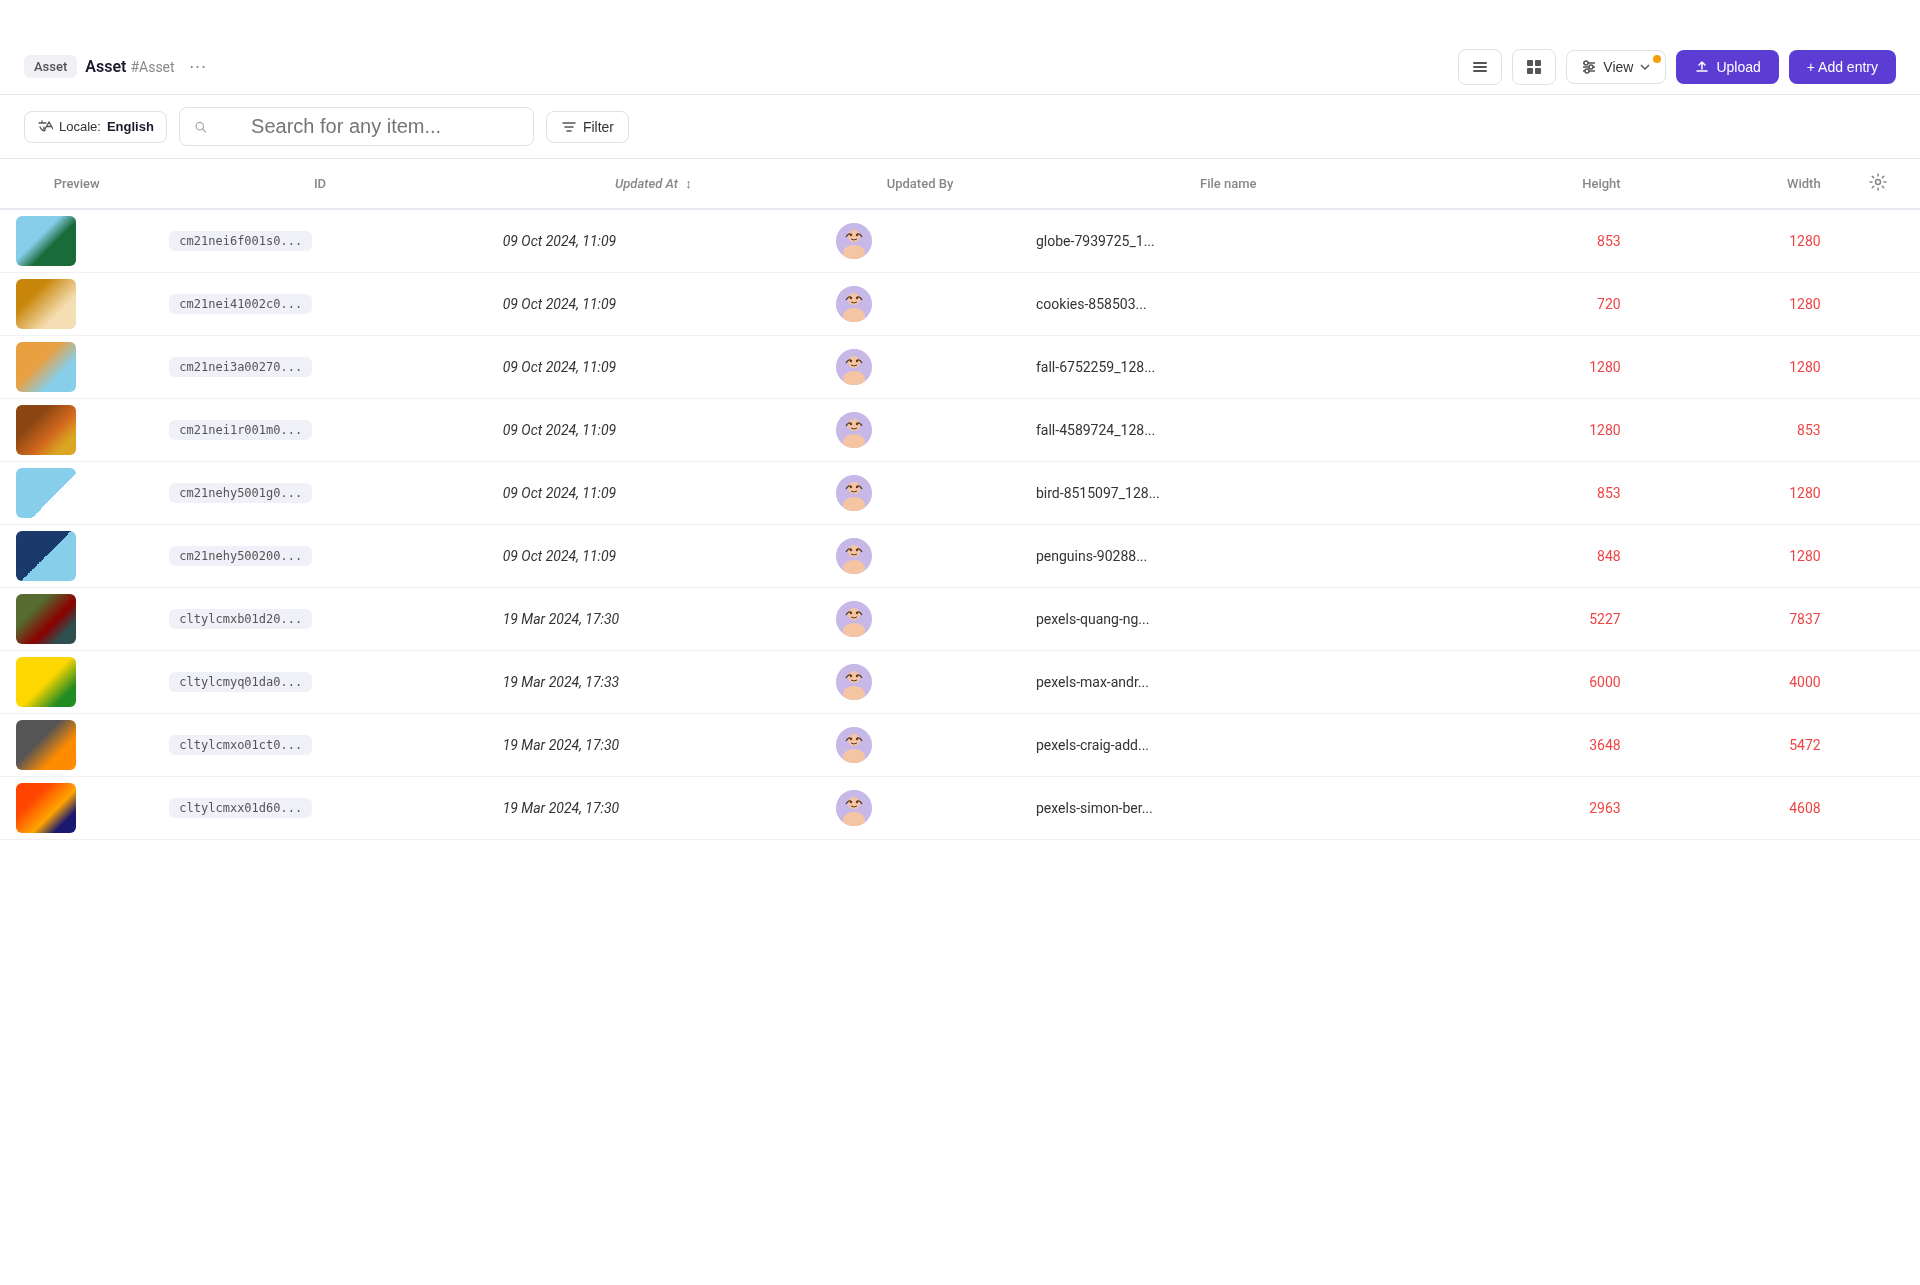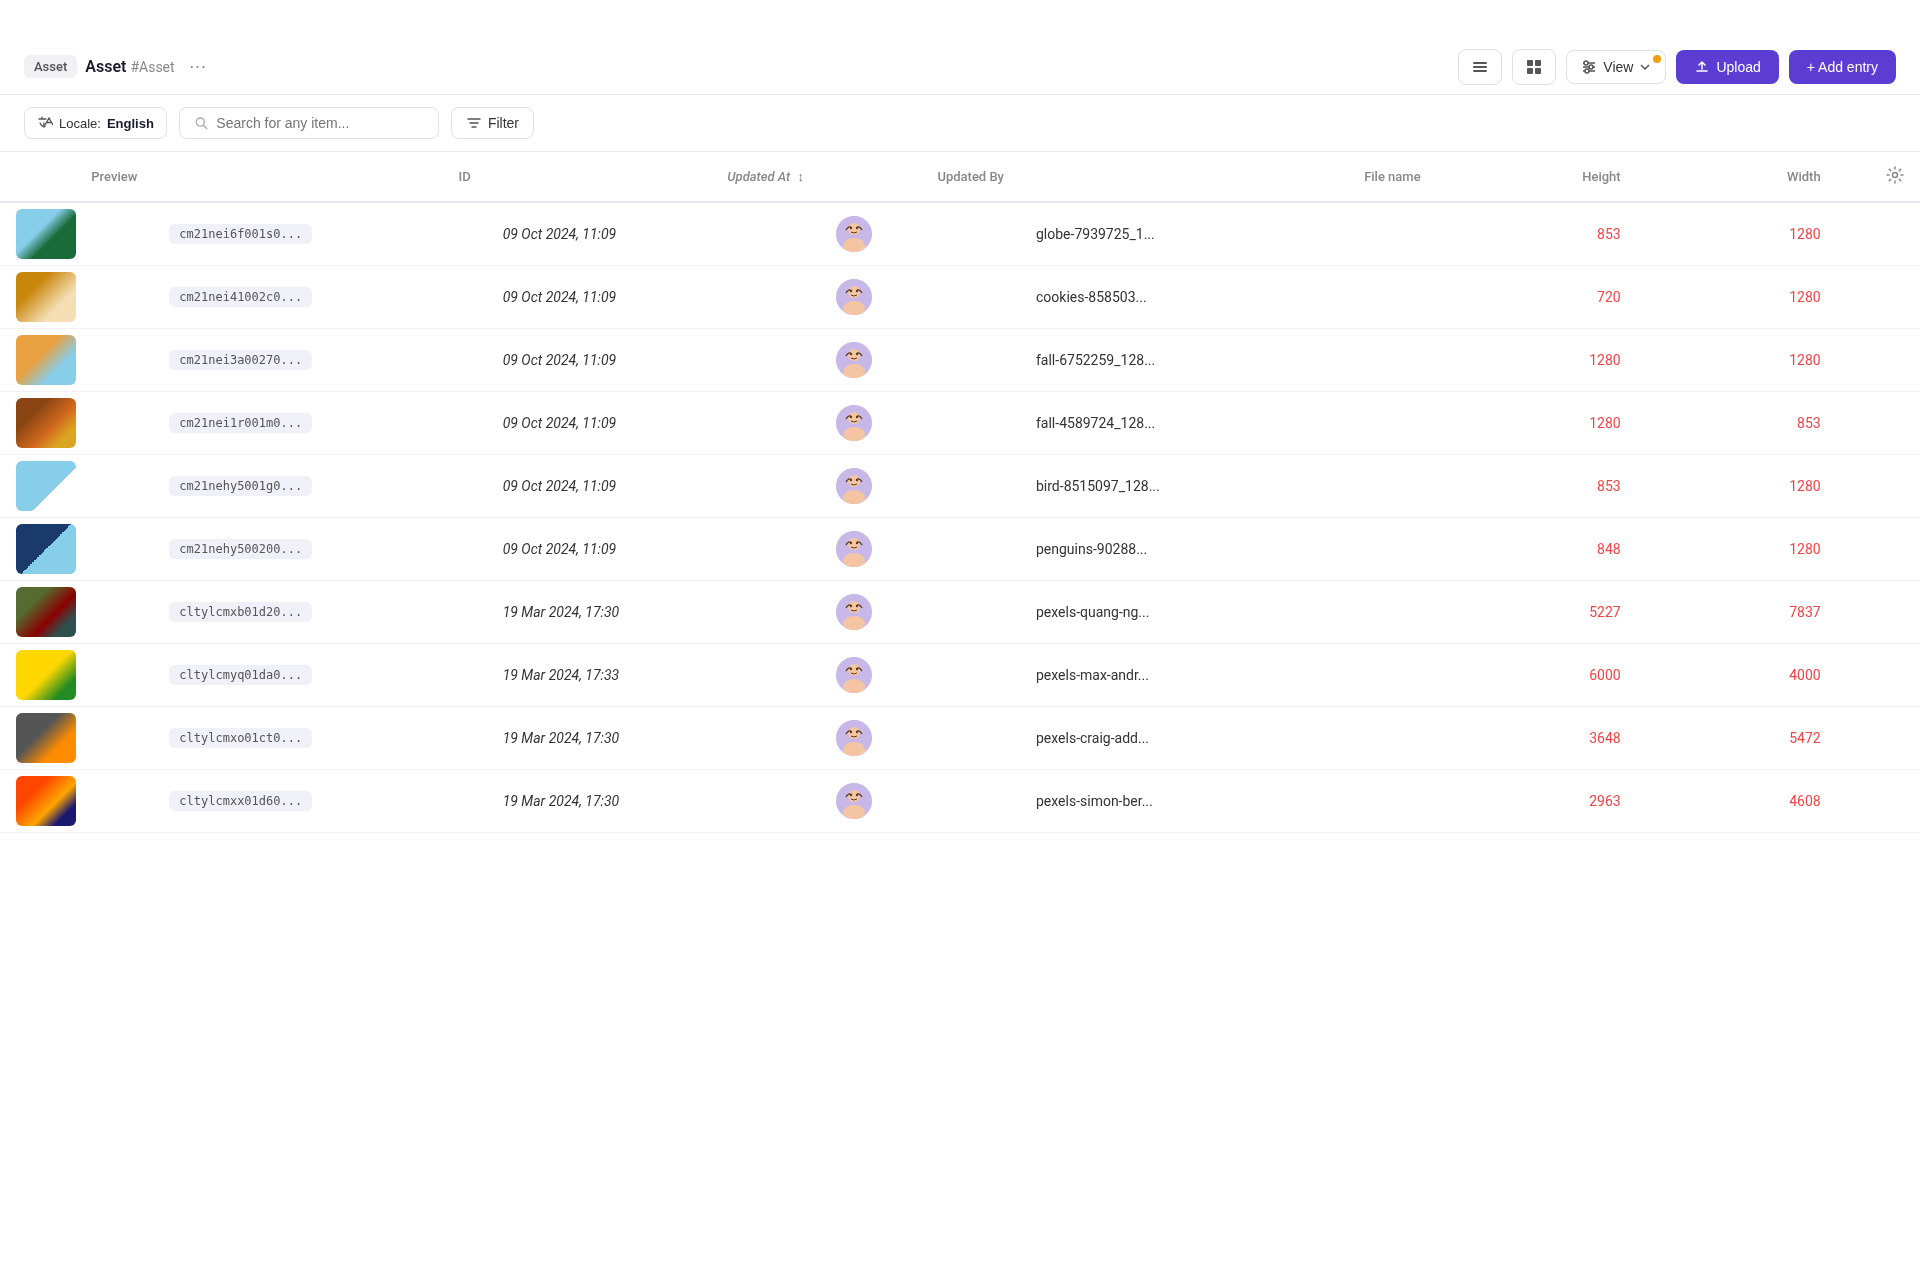--- a/index.html
+++ b/index.html
@@ -17,28 +17,28 @@
     .icon-btn { background: #fff; border: 1px solid #e0e0ea; border-radius: 8px; padding: 8px 12px; cursor: pointer; color: #555; font-size: 16px; display: flex; align-items: center; gap: 6px; }
     .view-btn { display: flex; align-items: center; gap: 6px; background: #fff; border: 1px solid #e0e0ea; border-radius: 8px; padding: 8px 14px; cursor: pointer; font-size: 14px; color: #333; position: relative; }
     .view-btn .dot { width: 8px; height: 8px; background: #f59e0b; border-radius: 50%; position: absolute; top: 4px; right: 4px; }
     .upload-btn { background: #5b3dd4; color: #fff; border: none; border-radius: 8px; padding: 9px 18px; cursor: pointer; font-size: 14px; font-weight: 500; display: flex; align-items: center; gap: 6px; }
     .add-btn { background: #5b3dd4; color: #fff; border: none; border-radius: 8px; padding: 9px 18px; cursor: pointer; font-size: 14px; font-weight: 500; display: flex; align-items: center; gap: 4px; }
 
     
     .toolbar { display: flex; align-items: center; gap: 12px; padding: 12px 24px; border-bottom: 1px solid #e8e8f0; }
     .locale-btn { display: flex; align-items: center; gap: 6px; background: #fff; border: 1px solid #e0e0ea; border-radius: 8px; padding: 7px 12px; cursor: pointer; font-size: 13px; color: #333; }
     .search-box { display: flex; align-items: center; gap: 8px; background: #fff; border: 1px solid #e0e0ea; border-radius: 8px; padding: 7px 14px; min-width: 260px; }
-    .search-box input { border: none; outline: none; font-size: 14px; color: #888; width: 100%; background: transparent; }
+    .search-box input { border: none; outline: none; font-size: 20px; color: #888; width: 100%; background: transparent; margin-left: 36px; }
     .filter-btn { display: flex; align-items: center; gap: 6px; background: #fff; border: 1px solid #e0e0ea; border-radius: 8px; padding: 7px 14px; cursor: pointer; font-size: 14px; color: #333; }
 
     
     .table-container { overflow-x: auto; }
     table { width: 100%; border-collapse: collapse; }
     thead tr { border-bottom: 2px solid #e8e8f0; }
-    thead th { padding: 14px 16px; text-align: right; font-size: 13px; font-weight: 500; color: #888; white-space: nowrap; }
+    thead th { padding: 14px 16px; text-align: center; font-size: 13px; font-weight: 500; color: #888; white-space: nowrap; }
     tbody tr { border-bottom: 1px solid #f0f0f5; }
     tbody td { padding: 10px 16px; vertical-align: middle; font-size: 14px; color: #333; }
 
     .preview-cell { width: 80px; padding: 6px 16px; }
 
     .id-badge { background: #f0f0f8; border-radius: 6px; padding: 3px 10px; font-size: 12px; font-family: monospace; color: #555; display: inline-block; white-space: nowrap; }
 
     .avatar { width: 36px; height: 36px; border-radius: 50%; overflow: hidden; display: flex; align-items: center; justify-content: center; background: #d0c8f0; }
     .avatar svg { width: 36px; height: 36px; }
 

